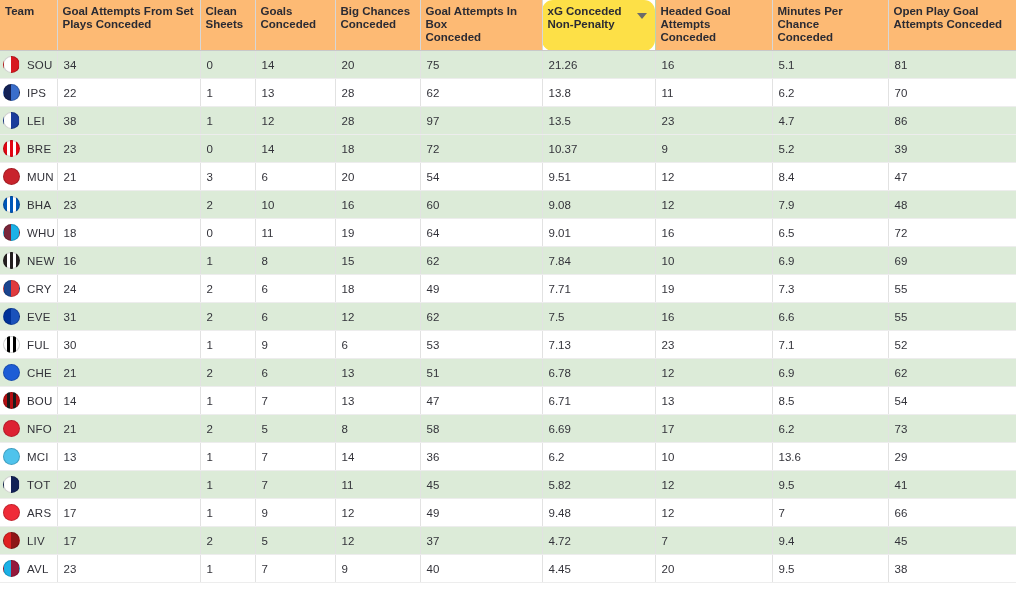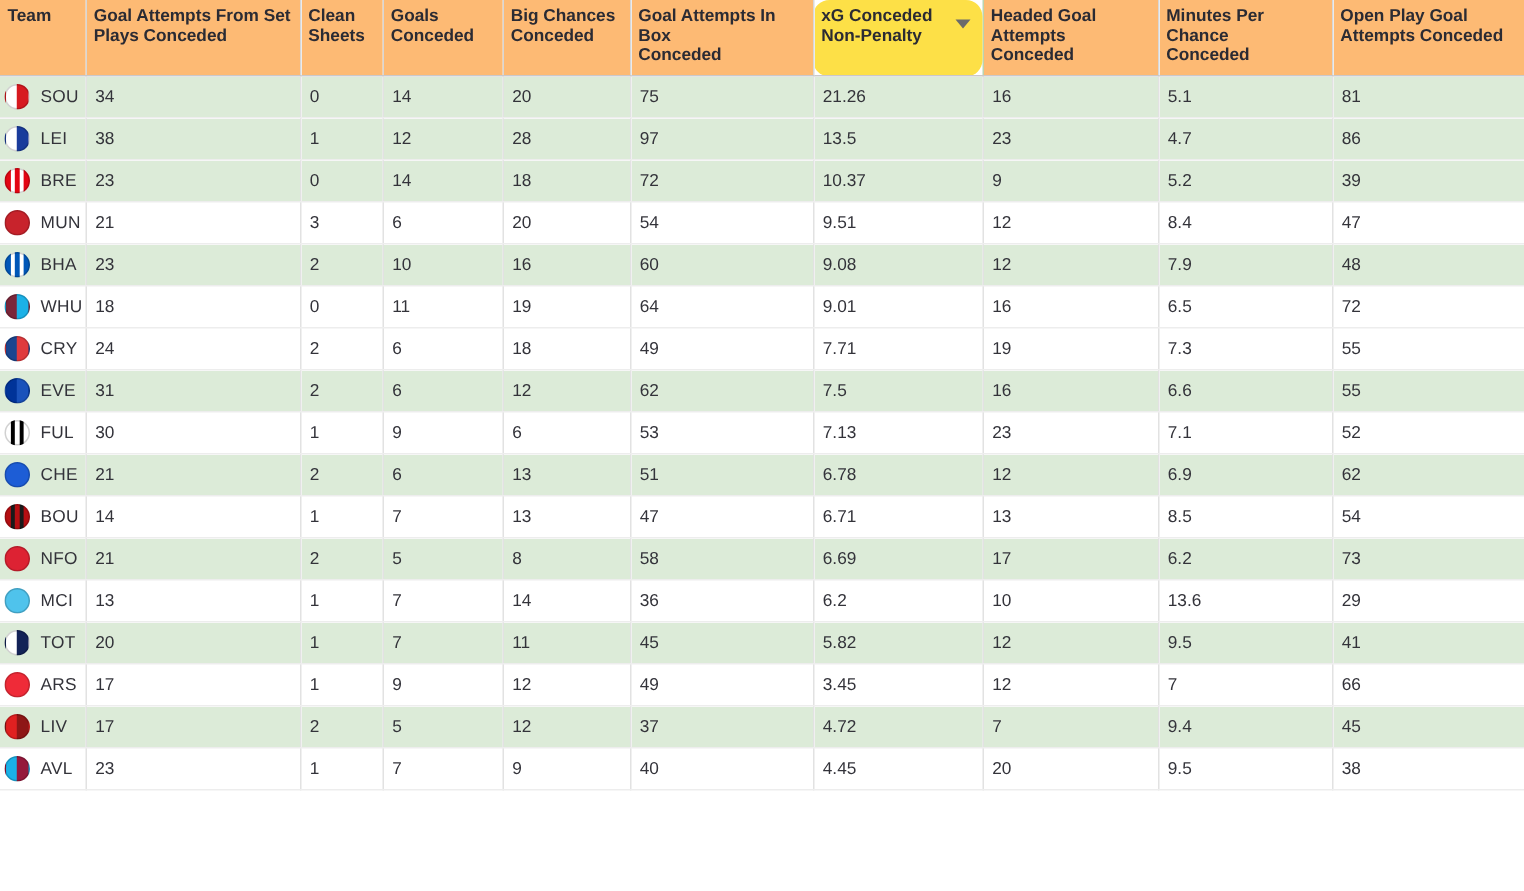--- a/index.html
+++ b/index.html
@@ -176,20 +176,37 @@
         <td>34</td>
         <td>0</td>
         <td>14</td>
         <td>20</td>
         <td>75</td>
         <td>21.26</td>
         <td>16</td>
         <td>5.1</td>
         <td>81</td>
       </tr>
+      <tr class="even">
+        <td class="team-cell">
+          <div class="team-inner">
+            <span class="badge" style="background: linear-gradient(to right, rgb(19, 34, 87) 0%, rgb(19, 34, 87) 50%, rgb(58, 110, 203) 50%, rgb(58, 110, 203) 100%);"></span>
+            <span class="team-abbr">IPS</span>
+          </div>
+        </td>
+        <td>22</td>
+        <td>1</td>
+        <td>13</td>
+        <td>28</td>
+        <td>62</td>
+        <td>13.8</td>
+        <td>11</td>
+        <td>6.2</td>
+        <td>70</td>
+      </tr>
       <tr class="odd">
         <td class="team-cell">
           <div class="team-inner">
             <span class="badge" style="background: linear-gradient(to right, rgb(255, 255, 255) 0%, rgb(255, 255, 255) 50%, rgb(26, 60, 156) 50%, rgb(26, 60, 156) 100%);"></span>
             <span class="team-abbr">LEI</span>
           </div>
         </td>
         <td>38</td>
         <td>1</td>
         <td>12</td>
@@ -261,20 +278,37 @@
         <td>18</td>
         <td>0</td>
         <td>11</td>
         <td>19</td>
         <td>64</td>
         <td>9.01</td>
         <td>16</td>
         <td>6.5</td>
         <td>72</td>
       </tr>
+      <tr class="odd">
+        <td class="team-cell">
+          <div class="team-inner">
+            <span class="badge" style="background: repeating-linear-gradient(to right, rgb(36, 31, 32) 0px, rgb(36, 31, 32) 3px, rgb(255, 255, 255) 3px, rgb(255, 255, 255) 6px);"></span>
+            <span class="team-abbr">NEW</span>
+          </div>
+        </td>
+        <td>16</td>
+        <td>1</td>
+        <td>8</td>
+        <td>15</td>
+        <td>62</td>
+        <td>7.84</td>
+        <td>10</td>
+        <td>6.9</td>
+        <td>69</td>
+      </tr>
       <tr class="even">
         <td class="team-cell">
           <div class="team-inner">
             <span class="badge" style="background: linear-gradient(to right, rgb(27, 69, 143) 0%, rgb(27, 69, 143) 50%, rgb(224, 58, 62) 50%, rgb(224, 58, 62) 100%);"></span>
             <span class="team-abbr">CRY</span>
           </div>
         </td>
         <td>24</td>
         <td>2</td>
         <td>6</td>
@@ -409,21 +443,21 @@
           <div class="team-inner">
             <span class="badge" style="background: rgb(239, 43, 56);"></span>
             <span class="team-abbr">ARS</span>
           </div>
         </td>
         <td>17</td>
         <td>1</td>
         <td>9</td>
         <td>12</td>
         <td>49</td>
-        <td>3.45</td>
+        <td>9.48</td>
         <td>12</td>
         <td>7</td>
         <td>66</td>
       </tr>
       <tr class="odd">
         <td class="team-cell">
           <div class="team-inner">
             <span class="badge" style="background: linear-gradient(to right, rgb(224, 32, 32) 0%, rgb(224, 32, 32) 50%, rgb(142, 22, 22) 50%, rgb(142, 22, 22) 100%);"></span>
             <span class="team-abbr">LIV</span>
           </div>

